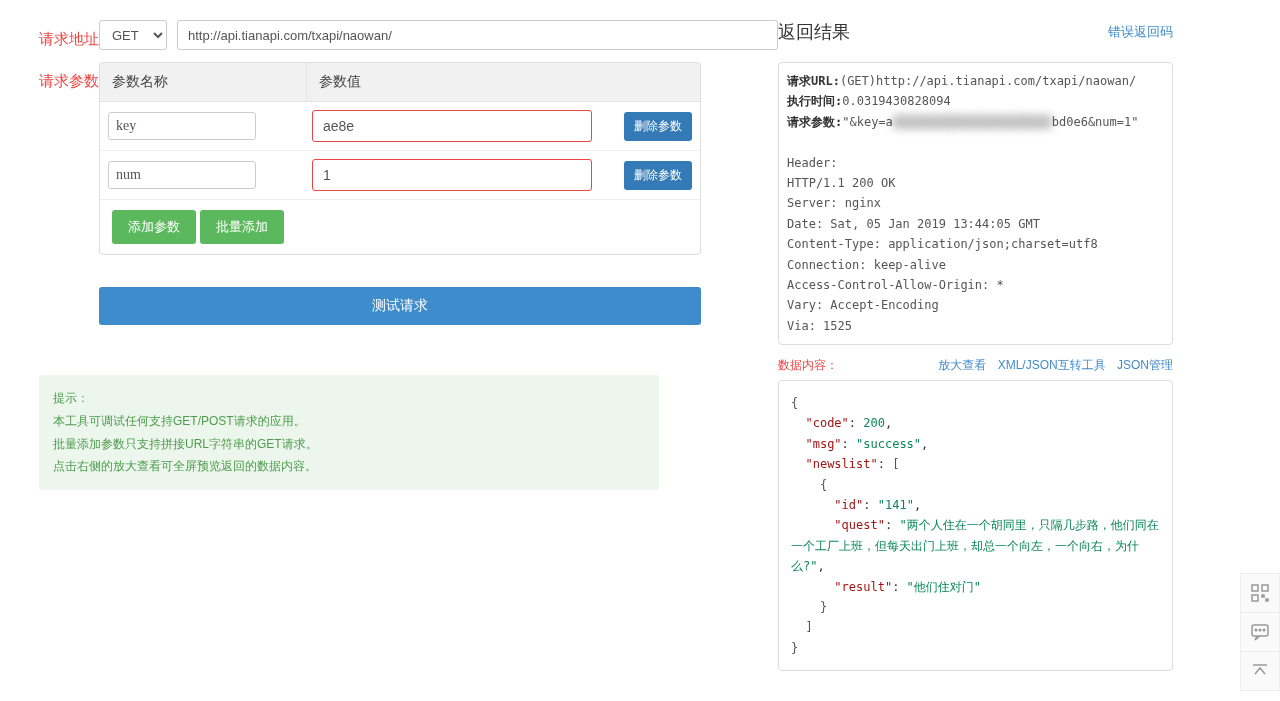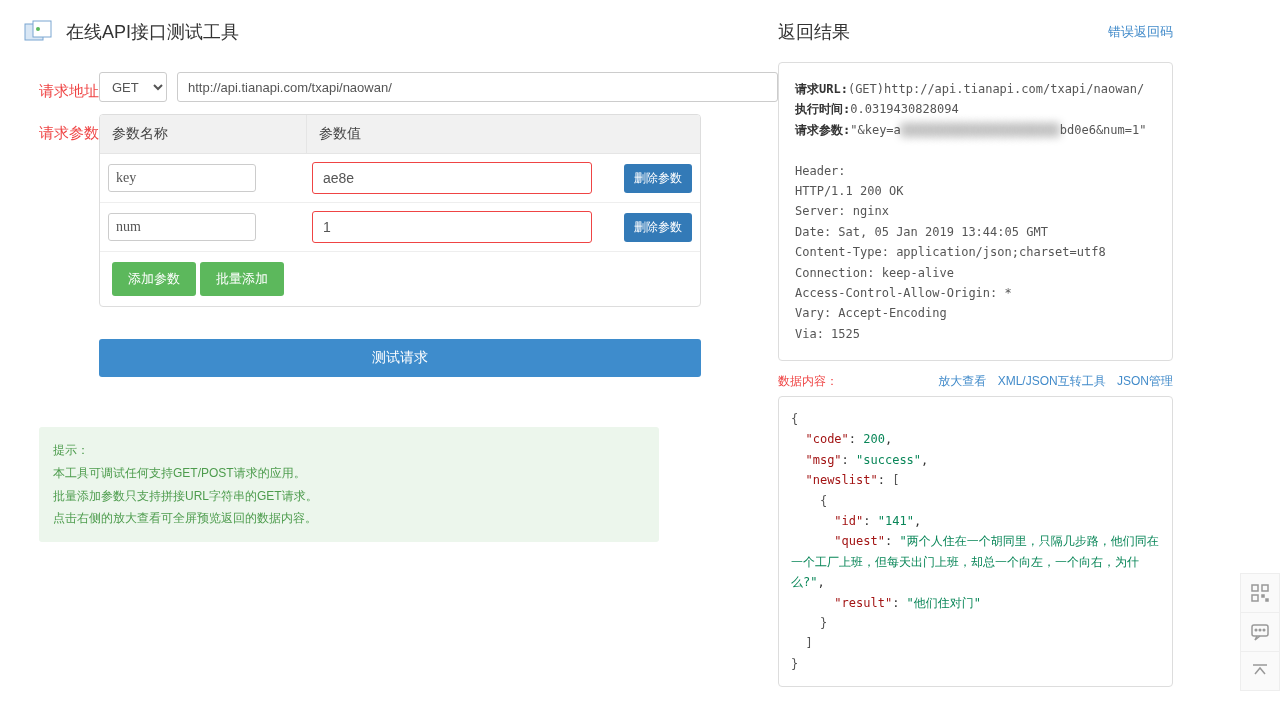--- a/index.html
+++ b/index.html
@@ -74,21 +74,21 @@
   background: #ecf6ec; border: none; border-radius: 3px;
   padding: 12px 14px; font-size: 12px; color: #4d9c4d; line-height: 1.9;
 }
 .tip-box strong { color: #4d9c4d; font-weight: normal; }
 
 .result-head { display: flex; align-items: center; justify-content: space-between; margin-bottom: 18px; }
 .result-title { font-size: 18px; color: #333; font-weight: normal; }
 .err-link { color: #428bca; font-size: 13px; text-decoration: none; cursor: pointer; }
 
 .result-box {
-  border: 1px solid #ddd; border-radius: 4px; padding: 16px;
+  border: 1px solid #ddd; border-radius: 4px; padding: 8px;
   font-family: Consolas, Monaco, monospace; font-size: 12px;
   color: #555; line-height: 1.7; margin-bottom: 12px;
   white-space: pre-wrap; word-break: break-all;
 }
 .result-box .hdr { font-weight: bold; color: #333; }
 .result-box .blurred {
   background: #fff; color: transparent;
   text-shadow: 0 0 8px rgba(0,0,0,0.25);
   user-select: none;
 }
@@ -115,30 +115,20 @@
   display: flex; align-items: center; justify-content: center; cursor: pointer;
   color: #888; margin-top: -1px;
 }
 </style>
 </head>
 <body>
 
 <div class="container">
 
   <div class="left-panel">
-    <div class="title-row">
-      <span class="tool-icon">
-        <svg width="28" height="24" viewBox="0 0 28 24">
-            <rect x="1" y="4" width="18" height="16" fill="#d9e7f5" stroke="#7aa6d1"></rect>
-            <rect x="9" y="1" width="18" height="16" fill="#fff" stroke="#7aa6d1"></rect>
-            <circle cx="14" cy="9" r="2" fill="#5cb85c"></circle>
-          </svg>
-      </span>
-      <h1 class="page-title">在线API接口测试工具</h1>
-    </div>
 
     <div class="form-row">
       <div class="form-label">请求地址</div>
       <div class="form-content">
         <div class="method-url-row">
           <select class="method-select">
             <option>GET</option>
           </select>
           <input class="url-input" type="text" value="http://api.tianapi.com/txapi/naowan/" style="">
         </div>

